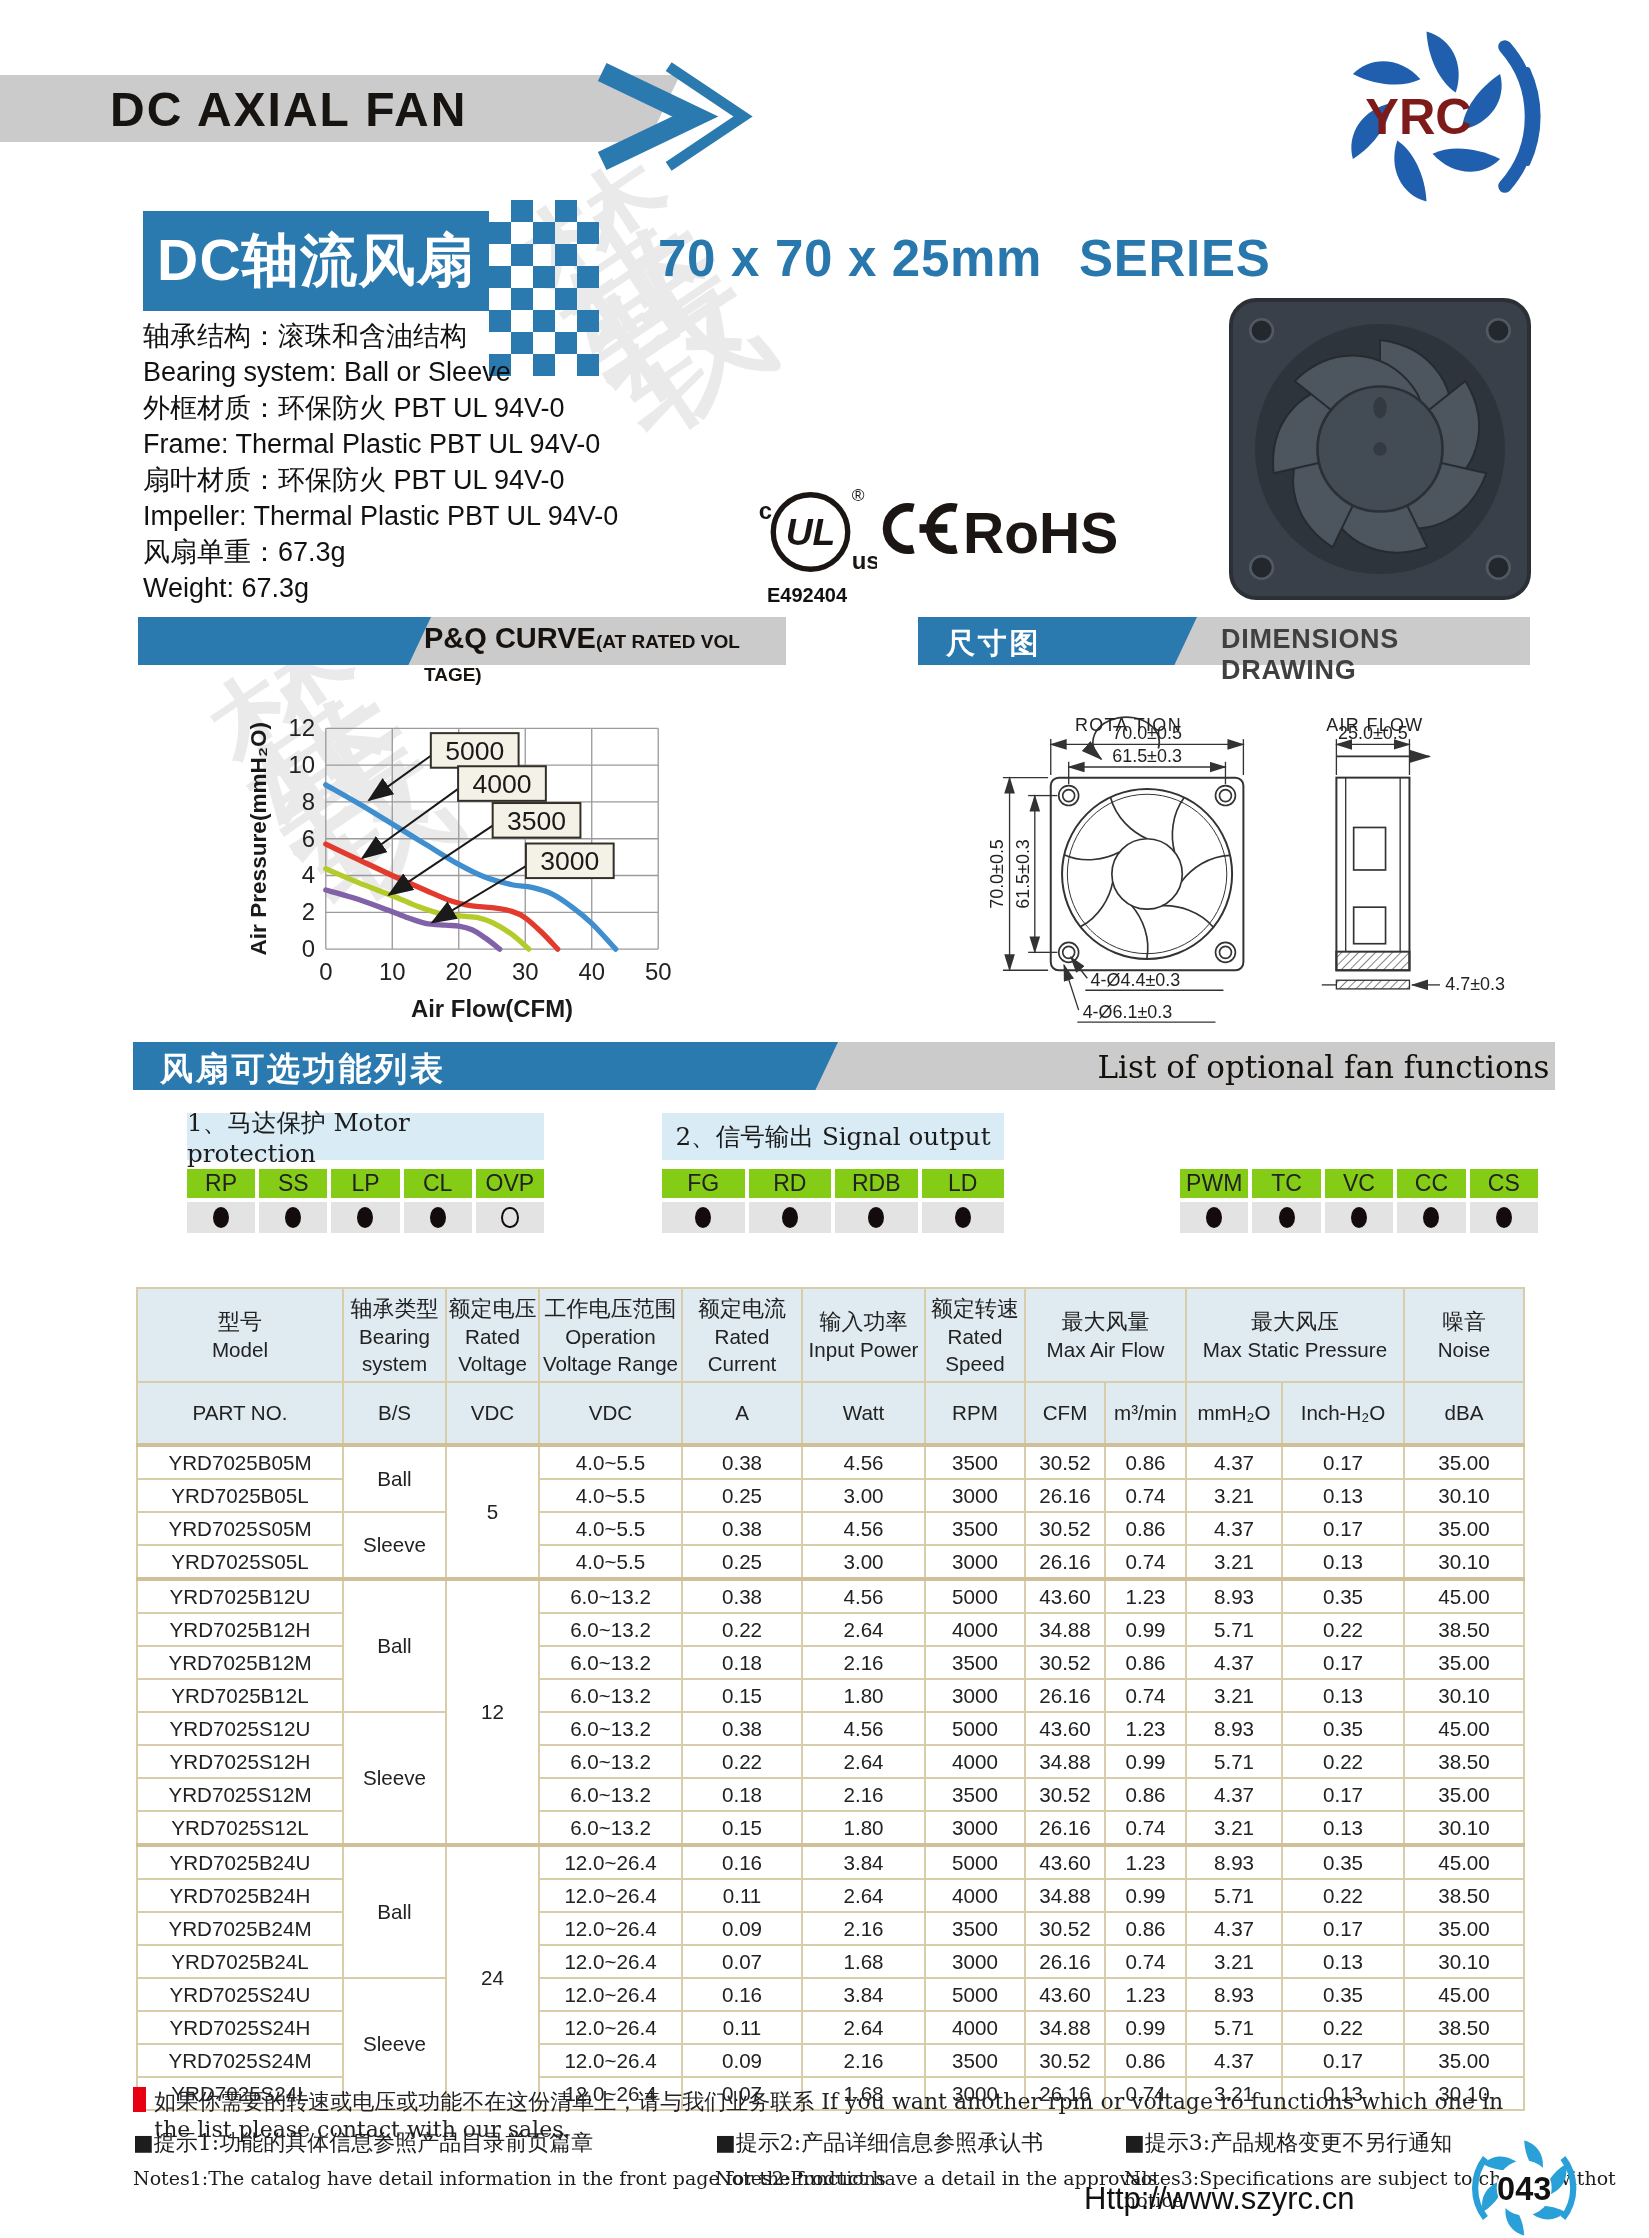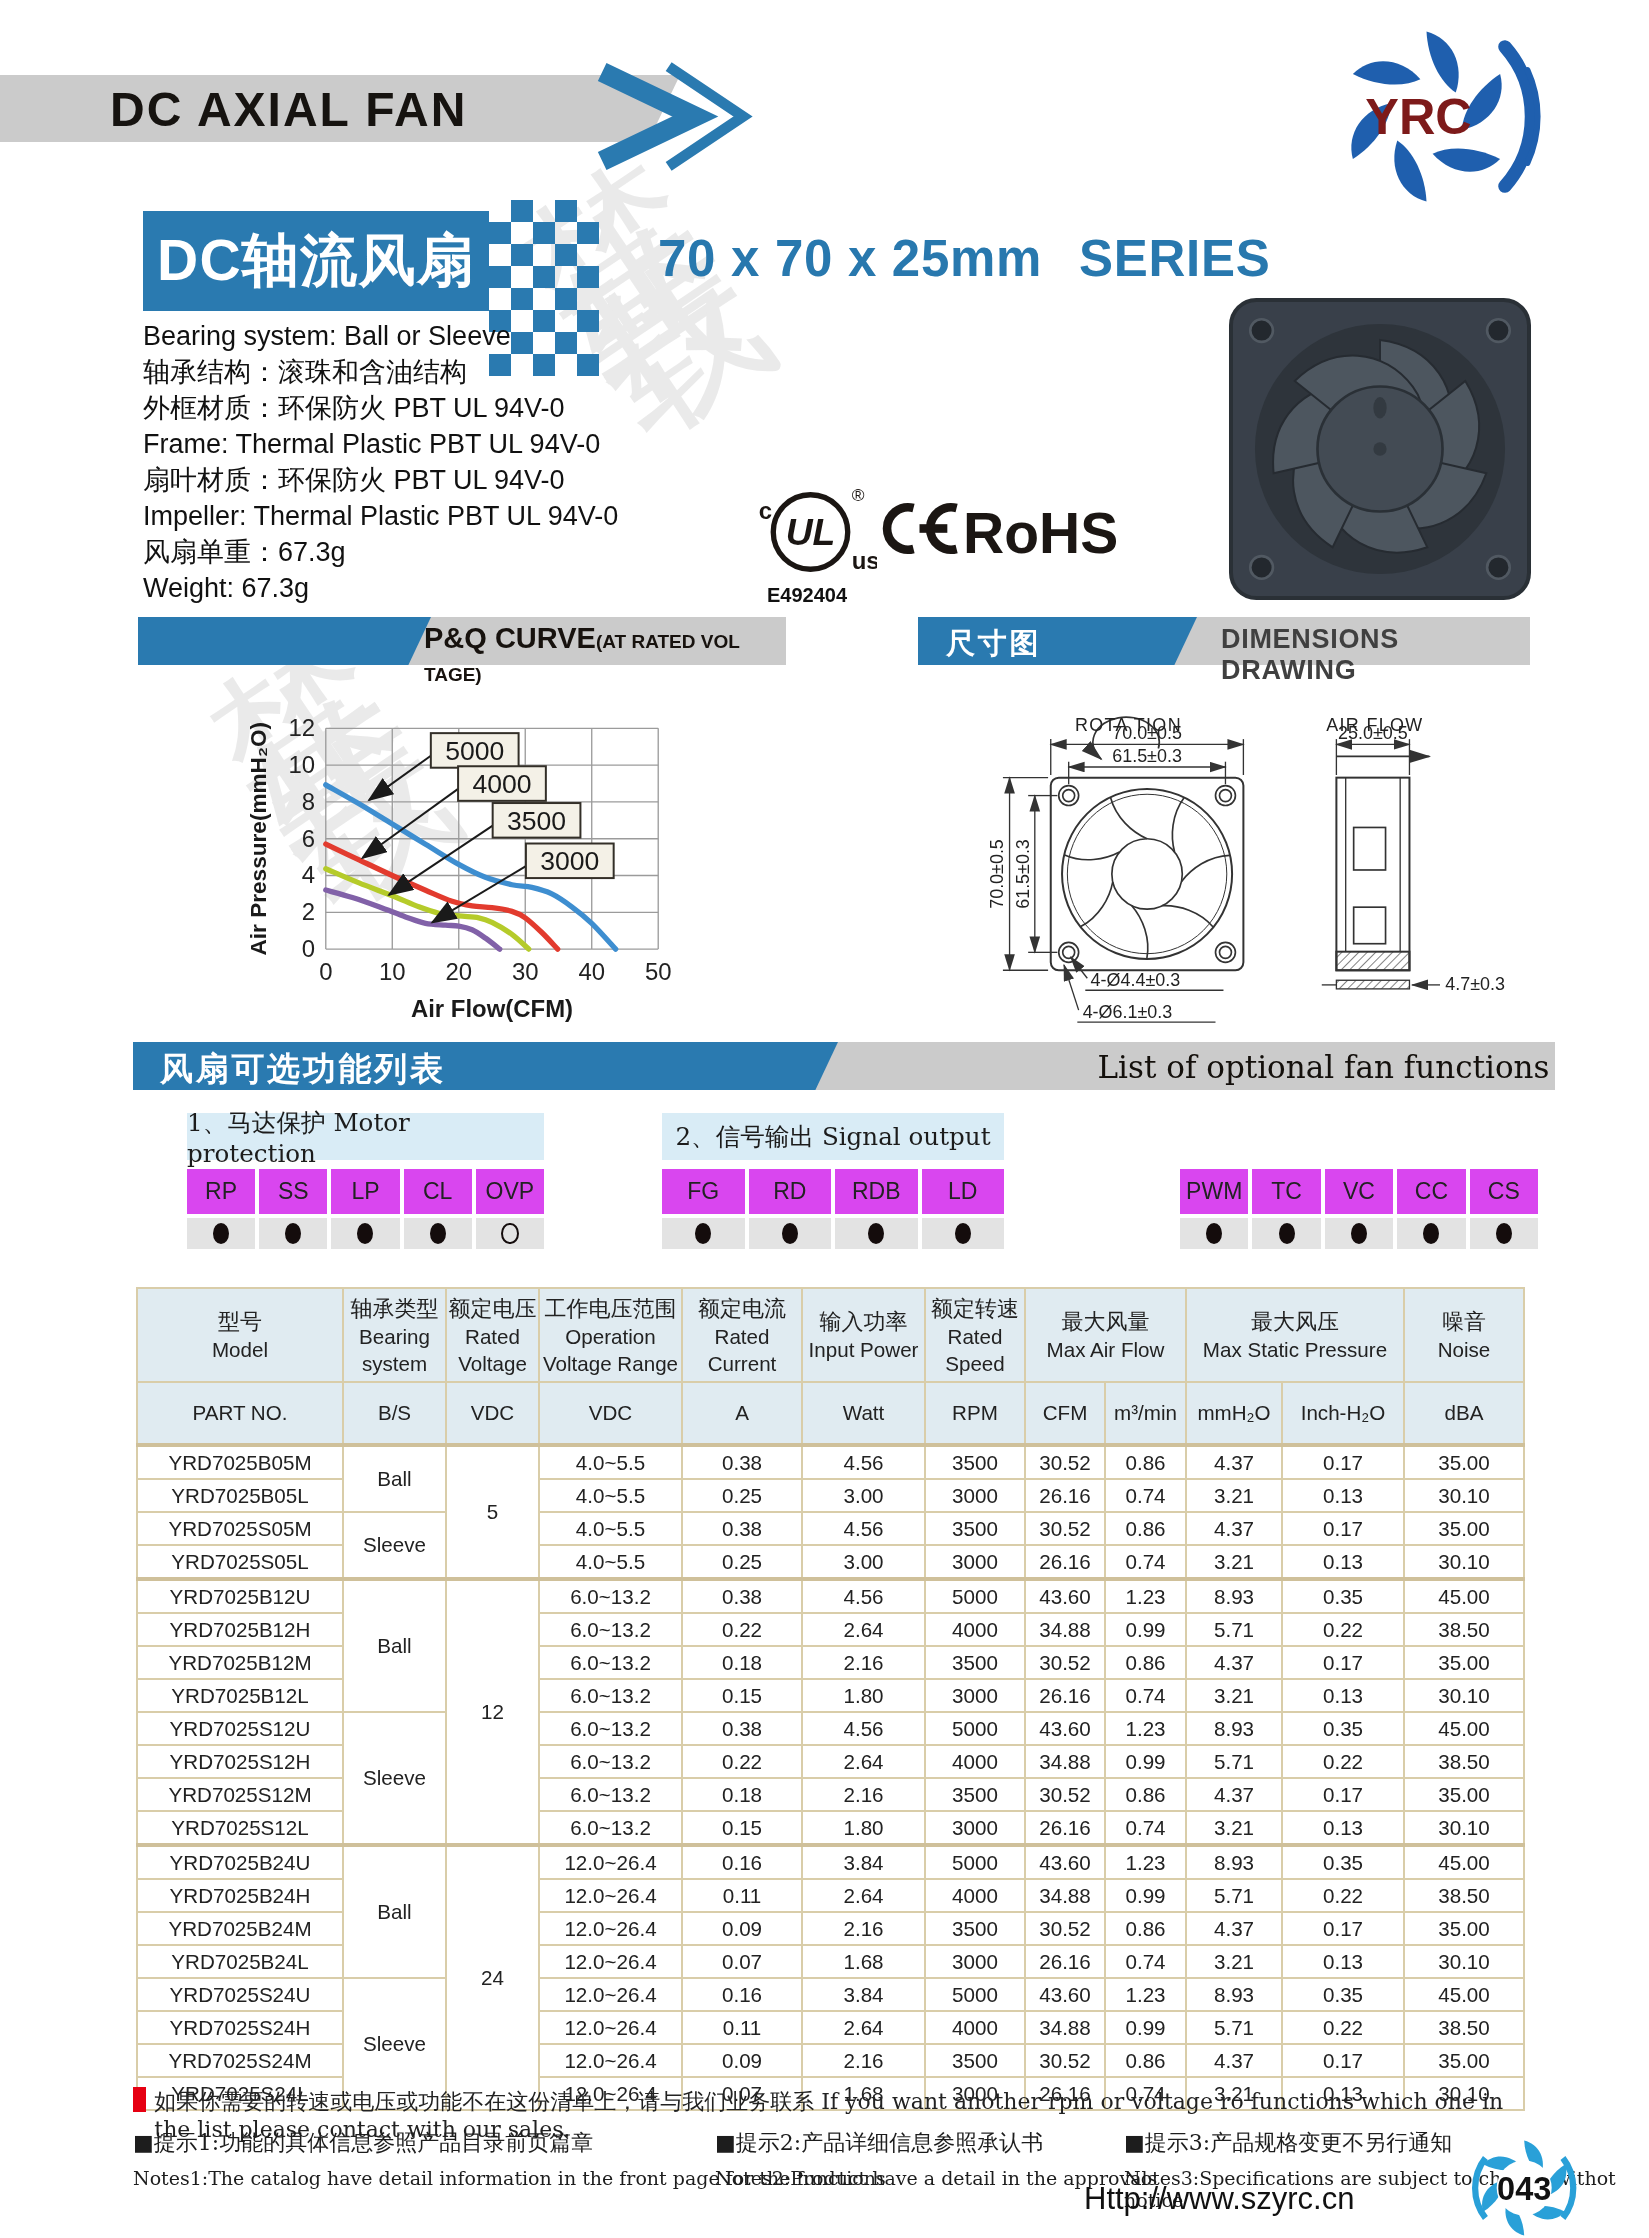--- a/index.html
+++ b/index.html
@@ -37,21 +37,21 @@
   .dim-cn{position:absolute;left:28px;top:6.7px;font-size:29px;font-weight:700;color:#fff;letter-spacing:2.7px;}
   .dim-en{position:absolute;left:303px;top:7.3px;font-size:27px;font-weight:700;color:#404040;letter-spacing:0.7px;}
   .func-cn{position:absolute;left:27px;top:5.3px;font-size:33px;font-weight:700;color:#fff;letter-spacing:2.7px;}
   .func-en{position:absolute;left:858px;width:665px;top:6.7px;font-size:31px;color:#14100c;
            font-family:"DejaVu Serif",serif;text-align:center;}
   
   .func-head{position:absolute;left:0;top:0;width:100%;height:47px;background:#d9ecf6;
       display:flex;align-items:center;justify-content:center;font-size:24.6px;color:#1c1c1c;
       font-family:"DejaVu Serif",serif;}
   .func-grid{position:absolute;left:0;top:56px;width:100%;display:grid;gap:4px;}
-  .f-label{background:#d946ef;height:45px;display:flex;align-items:center;justify-content:center;
+  .f-label{background:#84cc16;height:29px;display:flex;align-items:center;justify-content:center;
       font-size:23px;color:#222;}
   .f-dotcell{background:#e3e3e3;height:31px;display:flex;align-items:center;justify-content:center;}
   .dot{width:16px;height:21px;border-radius:50%;background:#140c0c;}
   .dot.empty{background:transparent;border:2.7px solid #140c0c;width:13.3px;height:17.3px;}
   
   #spec-table-wrap table{border-collapse:collapse;table-layout:fixed;}
   #spec-table-wrap table{border:1px solid #0f172a;}
   #spec-table-wrap th,#spec-table-wrap td{border:2px solid #d9cda9;text-align:center;
       vertical-align:middle;padding:0;}
   #spec-table-wrap th{background:#e0ebf1;font-weight:400;color:#222;}
@@ -105,22 +105,22 @@
 
   <div class="abs title-box">
     <span>DC轴流风扇</span>
   </div>
   <div class="abs checker"></div>
   <div class="abs series-title">
     <span>70 x 70 x 25mm</span><span class="gap"></span><span>SERIES</span>
   </div>
 
   <div class="abs specs">
+    <div>轴承结构：滚珠和含油结构</div>
     <div>Bearing system: Ball or Sleeve</div>
-    <div>轴承结构：滚珠和含油结构</div>
     <div>外框材质：环保防火 PBT UL 94V-0</div>
     <div>Frame: Thermal Plastic PBT UL 94V-0</div>
     <div>扇叶材质：环保防火 PBT UL 94V-0</div>
     <div>Impeller: Thermal Plastic PBT UL 94V-0</div>
     <div>风扇单重：67.3g</div>
     <div>Weight: 67.3g</div>
   </div>
 
   <svg class="abs" style="left:744px;top:484px;" width="133" height="100" viewBox="0 0 200 150">
     <circle cx="100" cy="72" r="56" fill="none" stroke="#1b1613" stroke-width="8"></circle>

